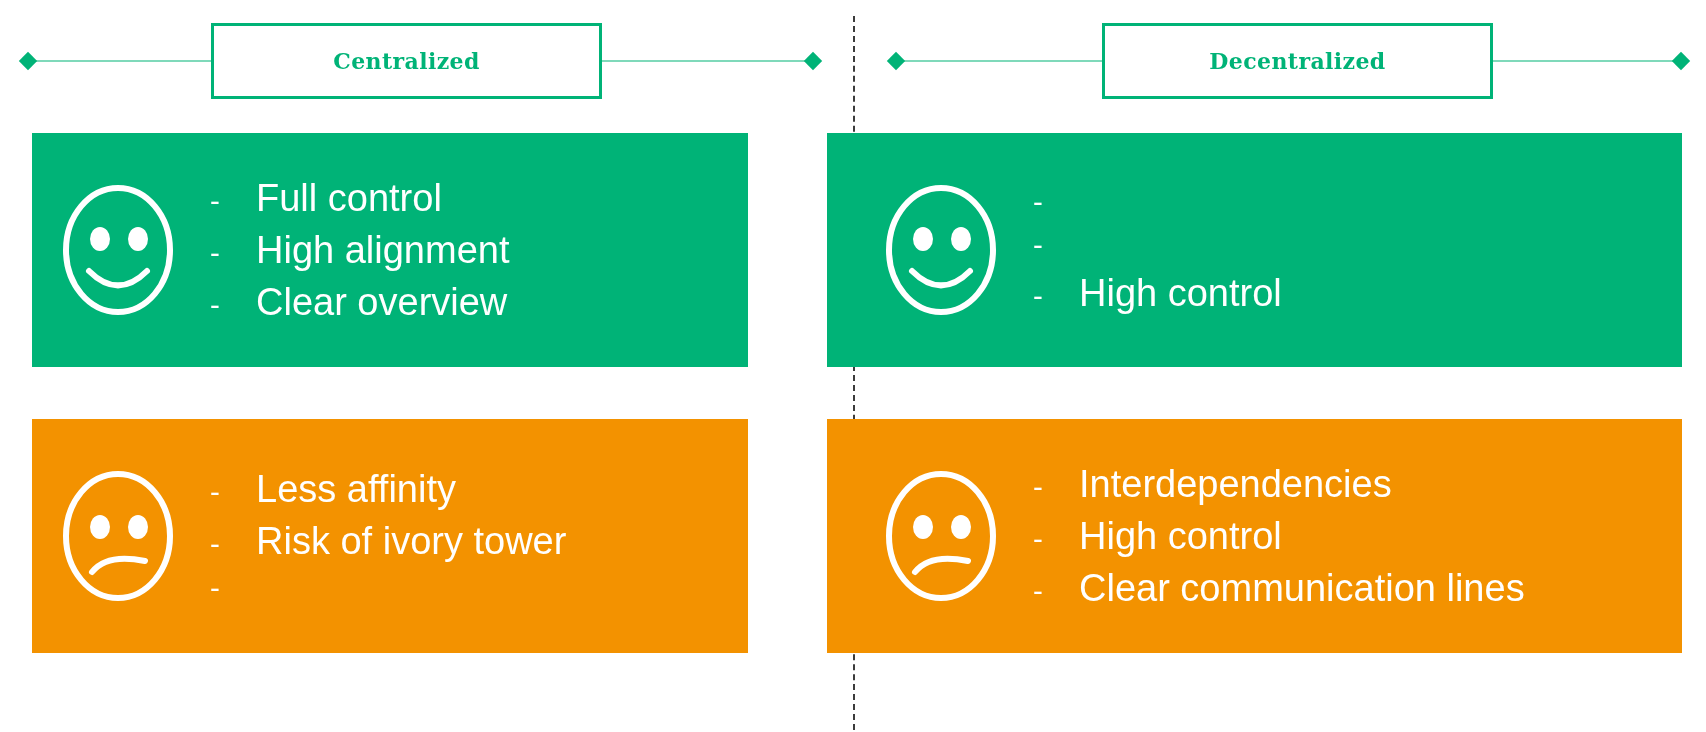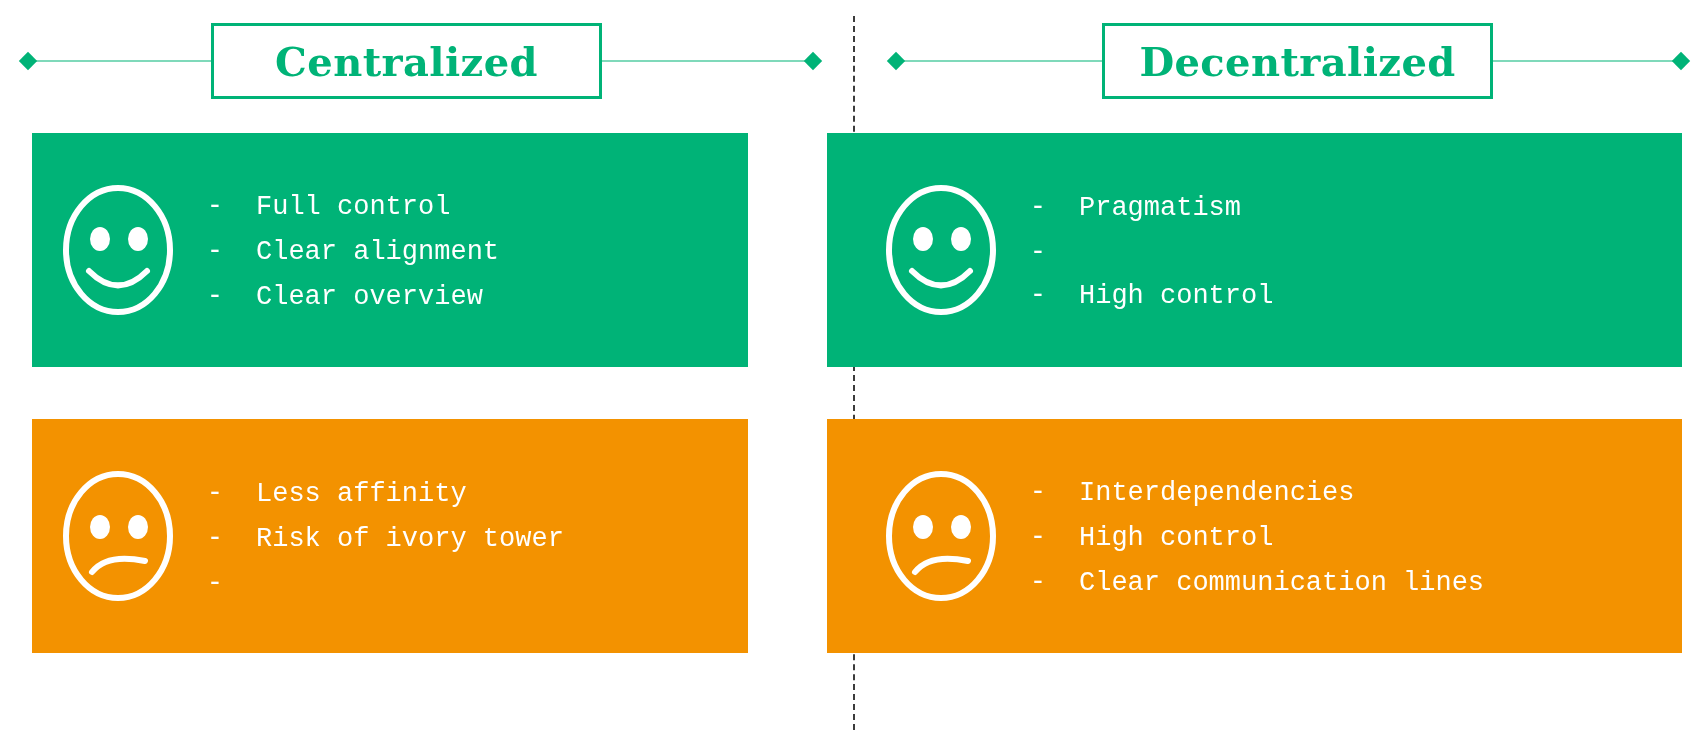--- a/index.html
+++ b/index.html
@@ -80,21 +80,21 @@
     display: flex;
     align-items: center;
     justify-content: center;
   }
   .column.left  .header-box { left: 183px; width: 391px; }
   .column.right .header-box { left: 182px; width: 391px; margin-left: 24px; }
 
   .header-title {
     font-family: "DejaVu Serif", "Liberation Serif", serif;
     font-weight: bold;
-    font-size: 40px;
+    font-size: 22px;
     color: #00b377;
     letter-spacing: 0.4px;
     white-space: nowrap;
   }
 
   
   .card {
     position: absolute;
     display: flex;
     align-items: center;
@@ -135,22 +135,22 @@
   }
   .point-dash {
     flex: 0 0 auto;
     width: 46px;
     color: #ffffff;
     font-size: 29px;
     font-family: "DejaVu Serif", "Liberation Serif", serif;
   }
   .point-text {
     color: #ffffff;
-    font-size: 27px;
-    font-family: Liberation Mono, monospace;
+    font-size: 38px;
+    font-family: Liberation Sans, sans-serif;
     white-space: nowrap;
   }
 </style>
 </head>
 <body>
 
 <div class="canvas">
 
   <div class="divider"></div>
 
@@ -174,21 +174,21 @@
           <path d="M 30 88 Q 59 117 88 88" fill="none" stroke="#ffffff" stroke-width="6" stroke-linecap="round"></path>
         </svg>
       </div>
       <div class="points">
         <div class="point-row">
           <span class="point-dash">-</span>
           <span class="point-text">Full control</span>
         </div>
         <div class="point-row">
           <span class="point-dash">-</span>
-          <span class="point-text">Clear alignment</span>
+          <span class="point-text">High alignment</span>
         </div>
         <div class="point-row">
           <span class="point-dash">-</span>
           <span class="point-text">Clear overview</span>
         </div>
       </div>
     </div>
 
     <div class="card cons">
       <div class="face-wrap">
@@ -232,21 +232,20 @@
         <svg class="face-svg" width="118" height="134" viewBox="0 0 118 134" aria-hidden="true">
           <ellipse cx="59" cy="67" rx="52" ry="62" fill="none" stroke="#ffffff" stroke-width="6"></ellipse>
           <ellipse cx="41" cy="56" rx="10" ry="12" fill="#ffffff"></ellipse>
           <ellipse cx="79" cy="56" rx="10" ry="12" fill="#ffffff"></ellipse>
           <path d="M 30 88 Q 59 117 88 88" fill="none" stroke="#ffffff" stroke-width="6" stroke-linecap="round"></path>
         </svg>
       </div>
       <div class="points">
         <div class="point-row">
           <span class="point-dash">-</span>
-          <span class="point-text">Pragmatism</span>
         </div>
         <div class="point-row">
           <span class="point-dash">-</span>
         </div>
         <div class="point-row">
           <span class="point-dash">-</span>
           <span class="point-text">High control</span>
         </div>
       </div>
     </div>

